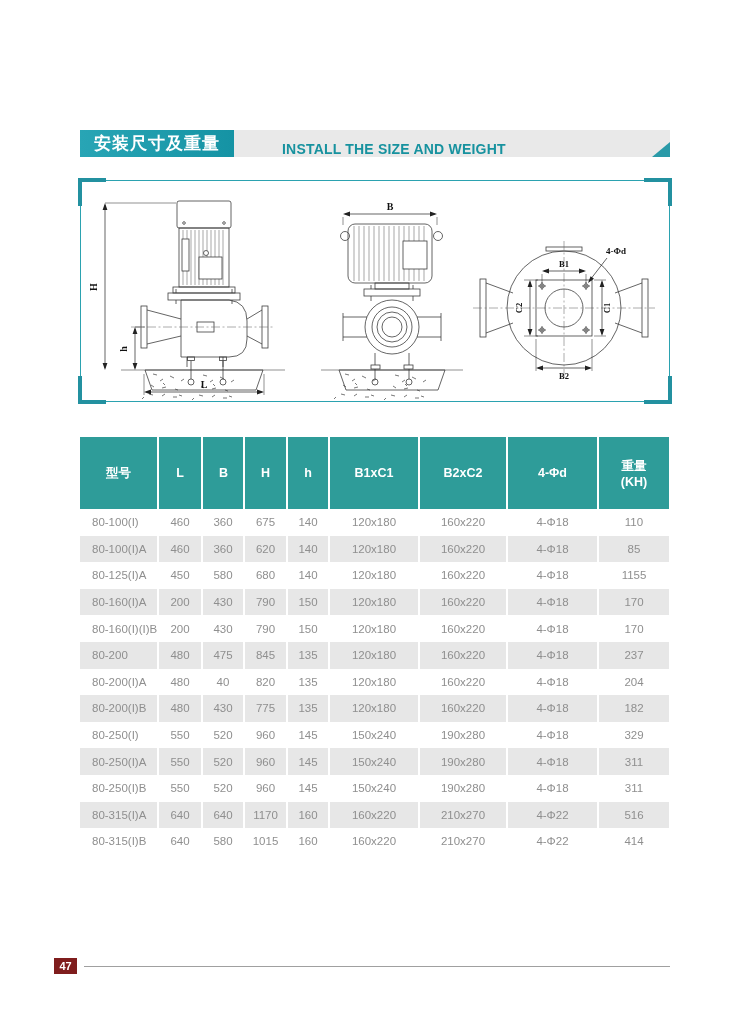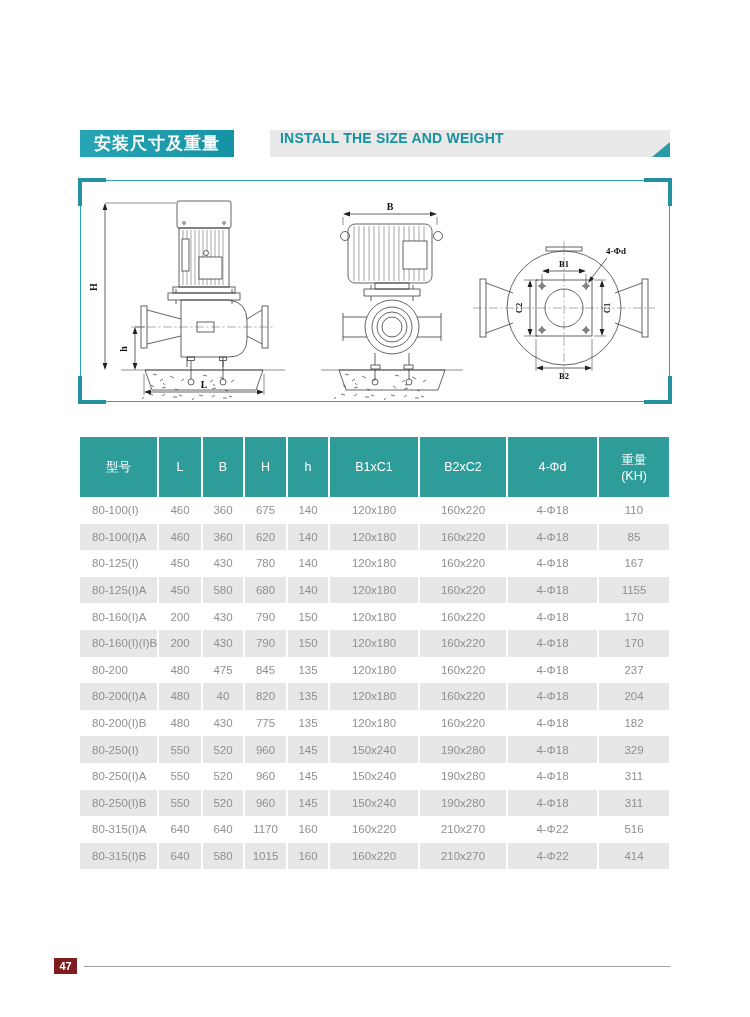--- a/index.html
+++ b/index.html
@@ -2,27 +2,27 @@
 <html><head>
 <meta charset="utf-8">
 <style>
   html,body { margin:0; padding:0; background:#ffffff; }
   .page {
     position:relative; width:750px; height:1017px; background:#ffffff;
     font-family:"Liberation Sans", sans-serif; overflow:hidden;
   }
 
   
-  .header-band { position:absolute; left:80px; top:130px; width:590px; height:27px; display:flex;gap:36px; }
+  .header-band { position:absolute; left:80px; top:130px; width:590px; height:27px; display:flex; }
   .title-box {
     width:154px; background:linear-gradient(90deg,#28a5b5,#1593a4);
     color:#fff; display:flex; align-items:center; justify-content:center;
     font-size:17px; font-weight:bold; letter-spacing:1px; white-space:nowrap;
   }
-  .title-bar { flex:1; background:#e9e9e9; display:flex; align-items:flex-start; position:relative; }
+  .title-bar { flex:1; background:#e9e9e9; display:flex; align-items:flex-end; position:relative;padding-left:38px; }
   .title-en { color:#17929f; font-weight:bold; font-size:14px; margin-left:10px; letter-spacing:.2px; }
   .corner-tri { position:absolute; right:0; bottom:0; width:18px; height:15px;
     background:#2a9aa8; clip-path:polygon(100% 0,100% 100%,0 100%); }
 
   
   .drawing-box { position:absolute; left:80px; top:180px; width:590px; height:222px;
     border:1px solid #2ba2b0; box-sizing:border-box; background:#fff; }
   .corner { position:absolute; width:24px; height:24px; border-color:#2391a0; border-style:solid; border-width:0; }
   .corner.tl { left:-3px; top:-3px; border-top-width:4px; border-left-width:4px; }
   .corner.tr { right:-3px; top:-3px; border-top-width:4px; border-right-width:4px; }
@@ -37,22 +37,22 @@
   .dim { fill:none; stroke:#222; stroke-width:0.7; }
   .ext { fill:none; stroke:#222; stroke-width:0.5; }
   .ah  { fill:#222; stroke:none; }
   .dimlbl { font:bold 10px "Liberation Serif", serif; fill:#111; }
   .dimlbl.sm { font-size:8.5px; }
 
   
   .spec-table { position:absolute; left:80px; top:437px; width:589px;
     border-collapse:collapse; table-layout:fixed; }
   .spec-table th {
-    background:#2e9c99; color:#fff; font-size:12.5px; font-weight:normal;
-    height:40px; padding:10px; text-align:center;
+    background:#2e9c99; color:#fff; font-size:12.5px; font-weight:bold;
+    height:40px; padding:16px; text-align:center;
   }
   .spec-table th + th, .spec-table td + td { border-left:2px solid #fff; }
   .spec-table td {
     height:26.6px; font-size:11.5px; color:#8f8f8f; text-align:center; padding:0;
     white-space:nowrap; overflow:hidden;
   }
   .spec-table tbody tr:nth-child(even) { background:#e7e7e7; }
   .spec-table td:first-child { text-align:left; padding-left:12px;margin-top:24px; }
 
   
@@ -248,31 +248,20 @@
           <td>460</td>
           <td>360</td>
           <td>620</td>
           <td>140</td>
           <td>120x180</td>
           <td>160x220</td>
           <td>4-Φ18</td>
           <td>85</td>
         </tr>
         <tr>
-          <td>80-125(I)</td>
-          <td>450</td>
-          <td>430</td>
-          <td>780</td>
-          <td>140</td>
-          <td>120x180</td>
-          <td>160x220</td>
-          <td>4-Φ18</td>
-          <td>167</td>
-        </tr>
-        <tr>
           <td>80-125(I)A</td>
           <td>450</td>
           <td>580</td>
           <td>680</td>
           <td>140</td>
           <td>120x180</td>
           <td>160x220</td>
           <td>4-Φ18</td>
           <td>1155</td>
         </tr>

